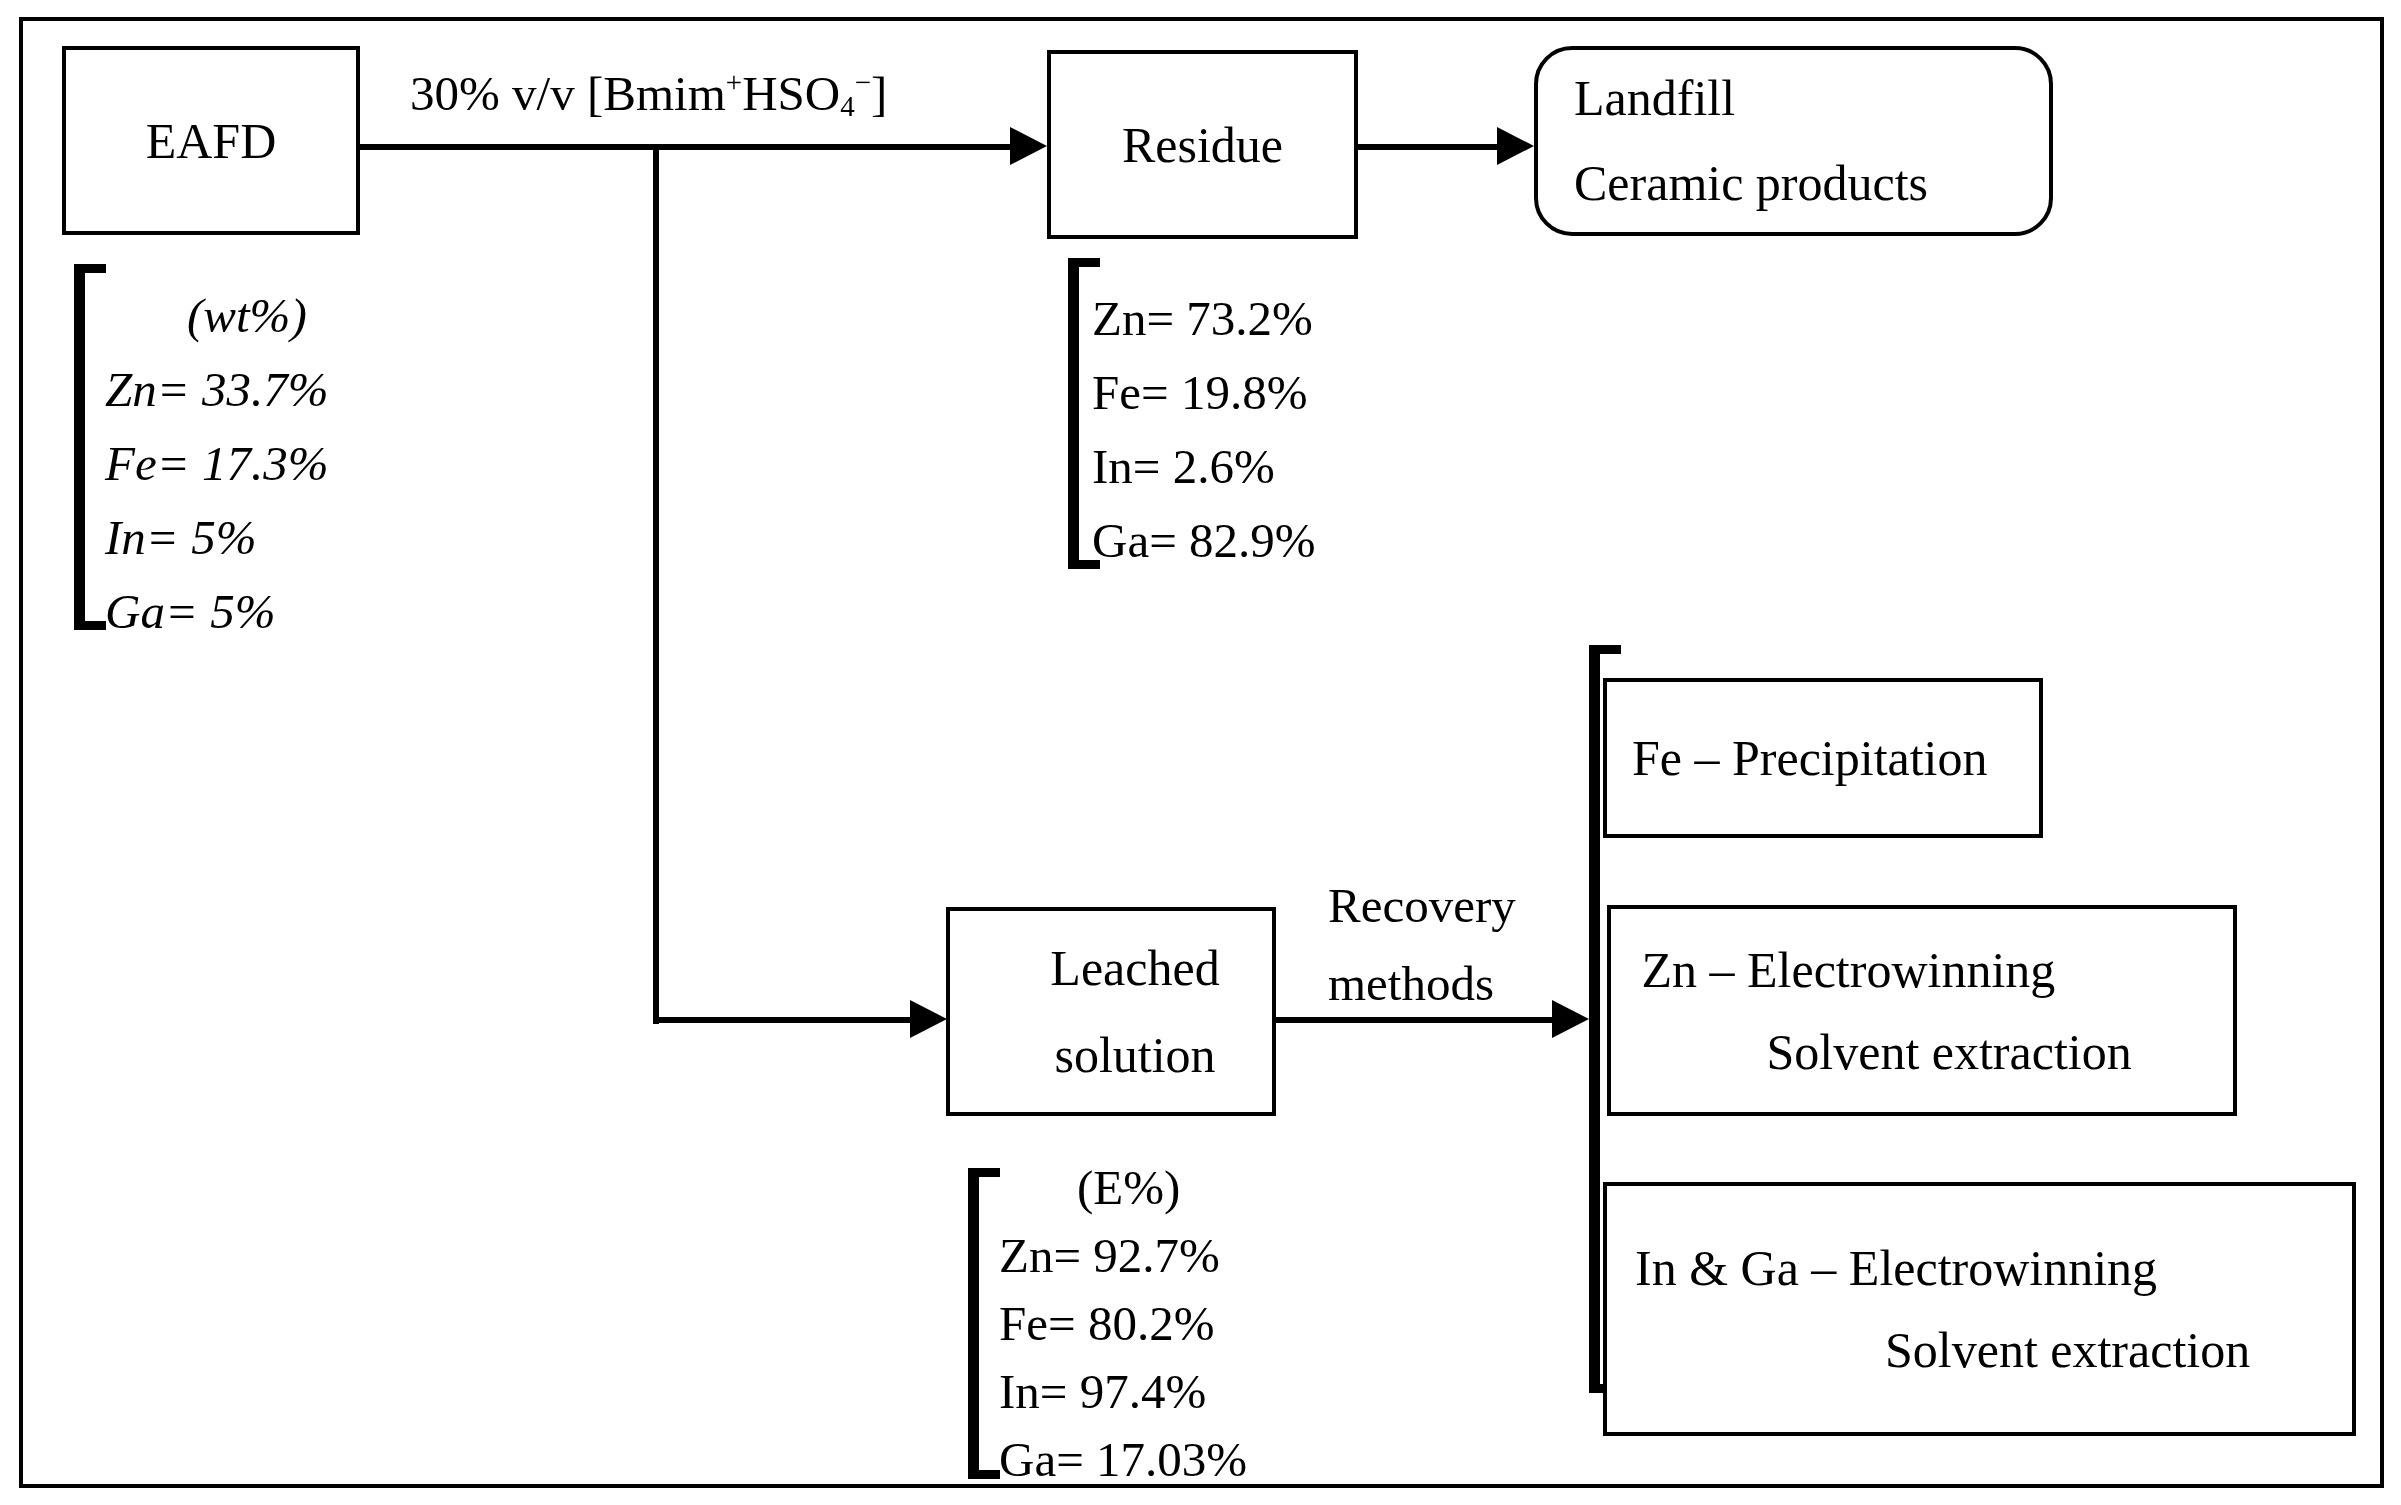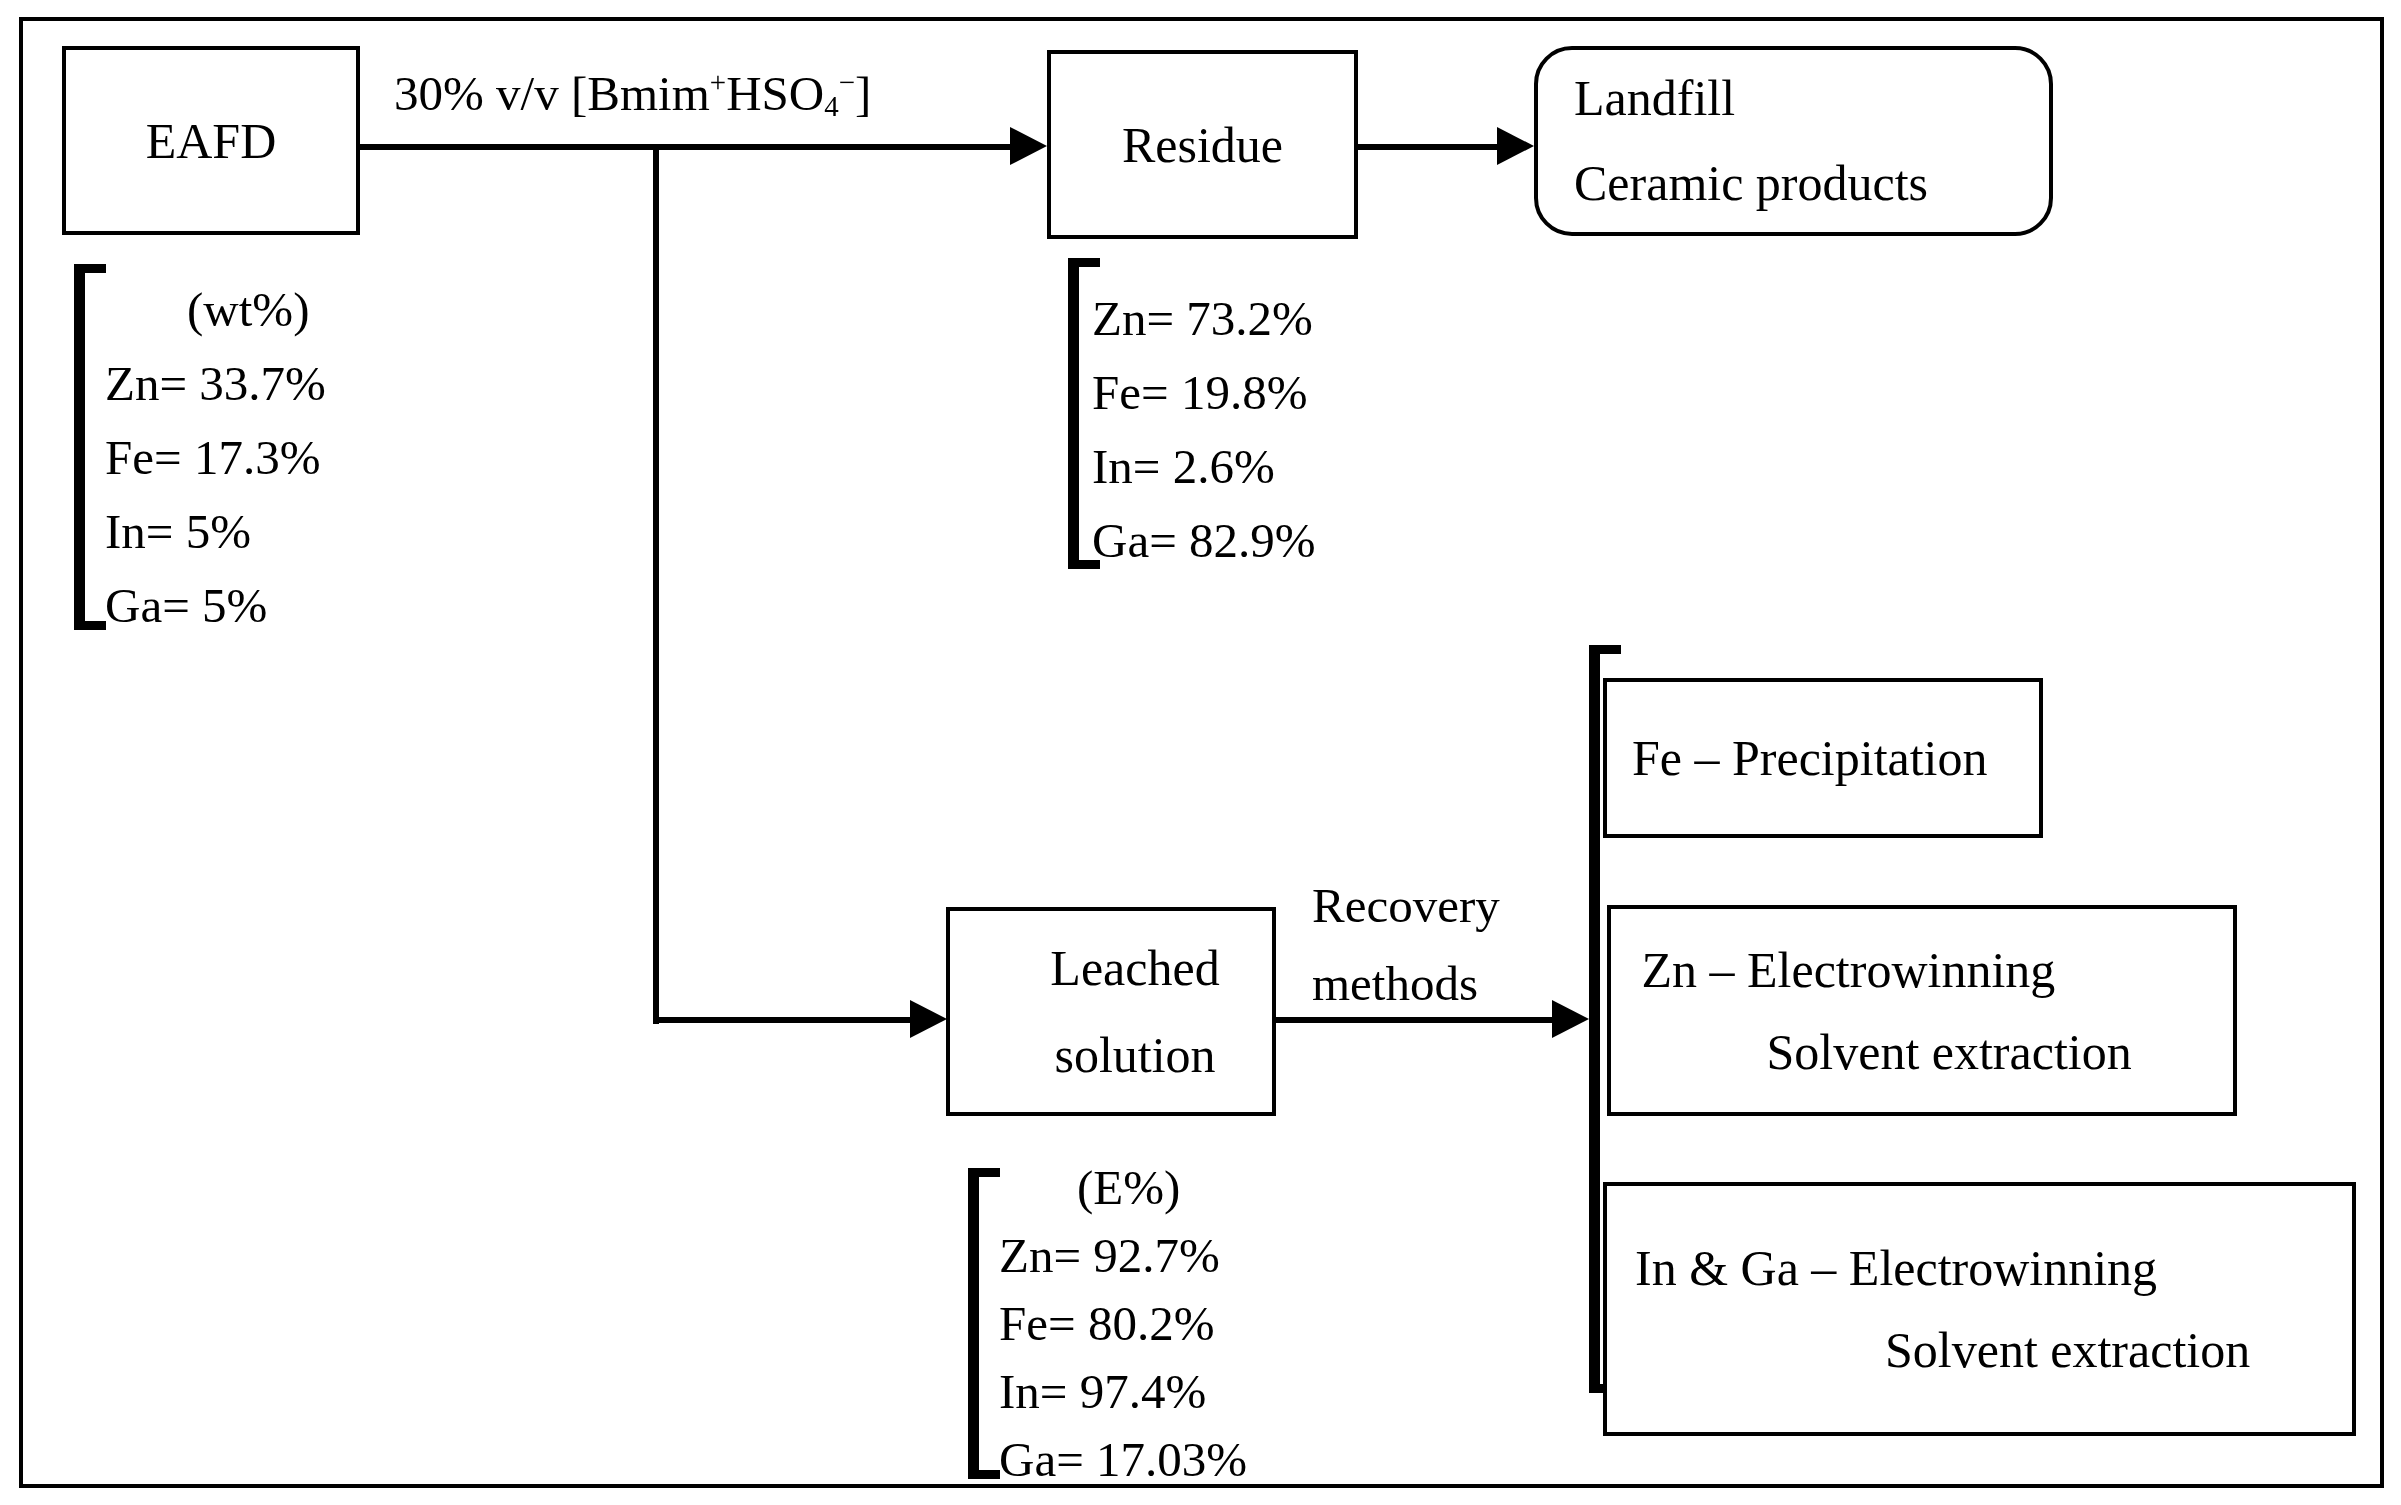--- a/index.html
+++ b/index.html
@@ -54,20 +54,21 @@
     line-height: 74px;
     white-space: nowrap;
   }
   .comp .hdr { margin-left: 82px; }
   #e-comp { line-height: 68px; }
   #e-comp .hdr { margin-left: 78px; }
   .flow-label {
     position: absolute;
     font-size: 49px;
     white-space: nowrap;
+    margin-left: 16px;
   }
   .sup { font-size: 29px; vertical-align: 18px; }
   .sub { font-size: 29px; vertical-align: -5.5px; }
   #eafd-box    { left: 62px;   top: 46px;   width: 298px;  height: 189px; }
   #residue-box { left: 1047px; top: 50px;   width: 311px;  height: 189px; }
   #landfill-box{
     left: 1534px; top: 46px; width: 519px; height: 190px;
     border-radius: 38px; padding-left: 36px; line-height: 85px;
   }
   #leached-box { left: 946px; top: 907px; width: 330px;  height: 209px; line-height: 87px; padding-left: 48px; }
@@ -84,21 +85,21 @@
   #arrow3-line { left: 653px;  top: 1017px; width: 258px;  height: 6.2px; }
   #arrow3-head { left: 910px; top: 1000px; }
   #arrow4-line { left: 1276px; top: 1017px; width: 277px;  height: 6.2px; }
   #arrow4-head { left: 1552px; top: 1000px; }
   #label-leachant  { left: 394px;  top: 65px; }
   #recovery-label  { left: 1312px; top: 867px; line-height: 78px; }
   #eafd-bracket    { left: 74px;  top: 264px;  height: 366px; }
   #residue-bracket { left: 1068px; top: 258px;  height: 311px; }
   #e-bracket       { left: 968px; top: 1168px; height: 311px; }
   #methods-bracket { left: 1589px; top: 645px;  height: 748px; }
-  #eafd-comp    { left: 105px;  top: 273px; }
+  #eafd-comp    { left: 105px;  top: 279px; font-style: italic; }
   #residue-comp { left: 1092px; top: 282px; }
   #e-comp       { left: 999px; top: 1154px; }
 </style>
 </head>
 <body>
 
 <div id="canvas">
 
   <div class="outer"></div>
 

